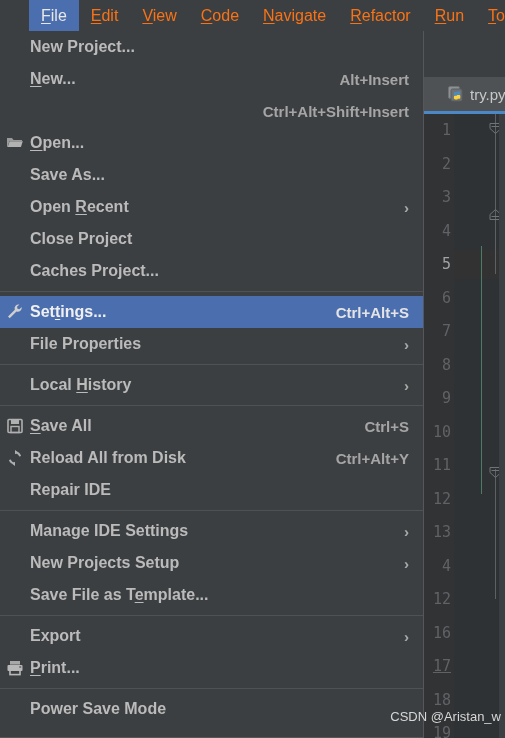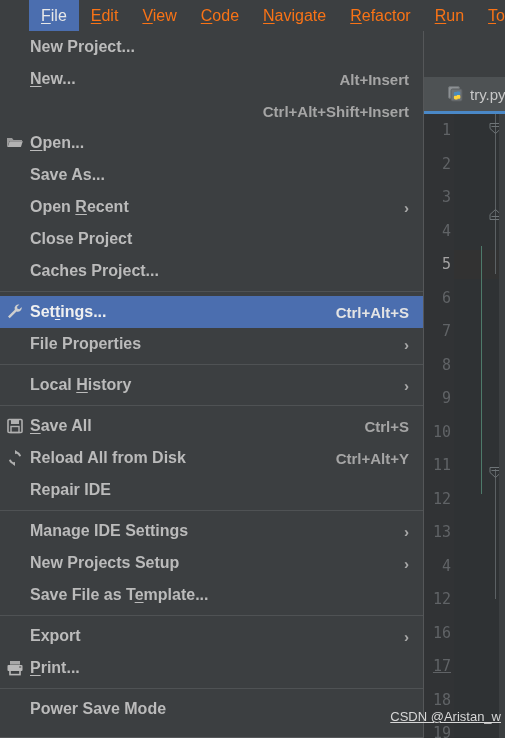--- a/index.html
+++ b/index.html
@@ -186,21 +186,20 @@
 
   .watermark {
     position: absolute;
     right: 4px;
     bottom: 14px;
     font-size: 13px;
     color: #d7d7d7;
     z-index: 60;
     white-space: nowrap;
     font-family: "Liberation Sans", sans-serif;
-    text-decoration: underline;
   }
 </style>
 </head>
 <body>
 
 <div id="app">
 
   <div class="editor">
 
     <div class="tabstrip">

